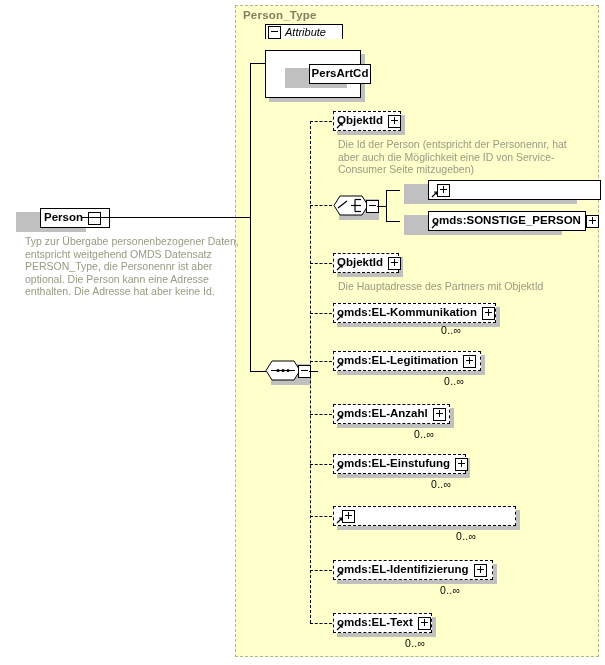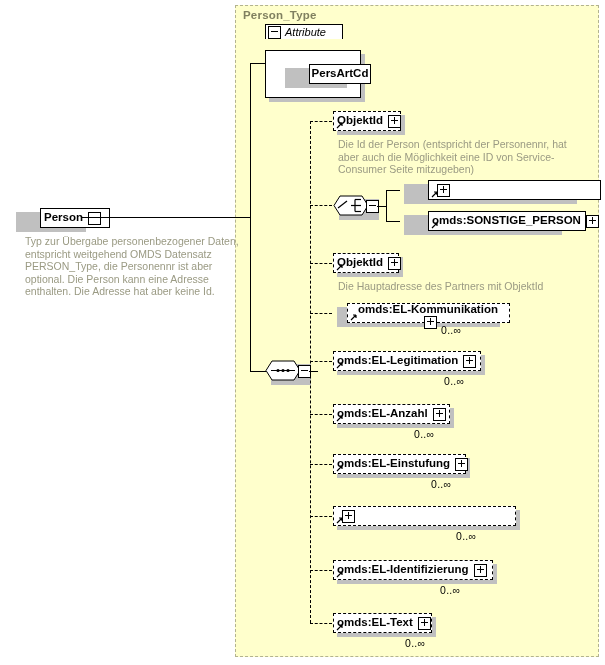--- a/index.html
+++ b/index.html
@@ -238,21 +238,21 @@
         <path d="M1,7 L6,2 M6,2 L3,2 M6,2 L6,5" stroke="#000" stroke-width="1.2" fill="none"></path>
       </svg>
   </span>
   <span>ObjektId</span>
   <span class="expander plus"></span>
 </div>
 <div class="abs doc" style="left:338px;top:280px;width:250px;">Die Hauptadresse des Partners mit ObjektId</div>
 
 <div class="abs hline-dashed" style="left:310px;top:313px;width:22px;"></div>
 <div class="abs shadow" style="left:337px;top:307px;width:163px;height:20px;"></div>
-<div class="abs node dashed" style="left:347px;top:303px;width:163px;flex-direction:column;">
+<div class="abs node dashed" style="left:333px;top:303px;width:163px;">
   <span class="inarrow">
     <svg width="8" height="8" viewBox="0 0 8 8">
         <path d="M1,7 L6,2 M6,2 L3,2 M6,2 L6,5" stroke="#000" stroke-width="1.2" fill="none"></path>
       </svg>
   </span>
   <span>omds:EL-Kommunikation</span>
   <span class="expander plus"></span>
 </div>
 <div class="abs card" style="left:441px;top:324px;">0..∞</div>
 

